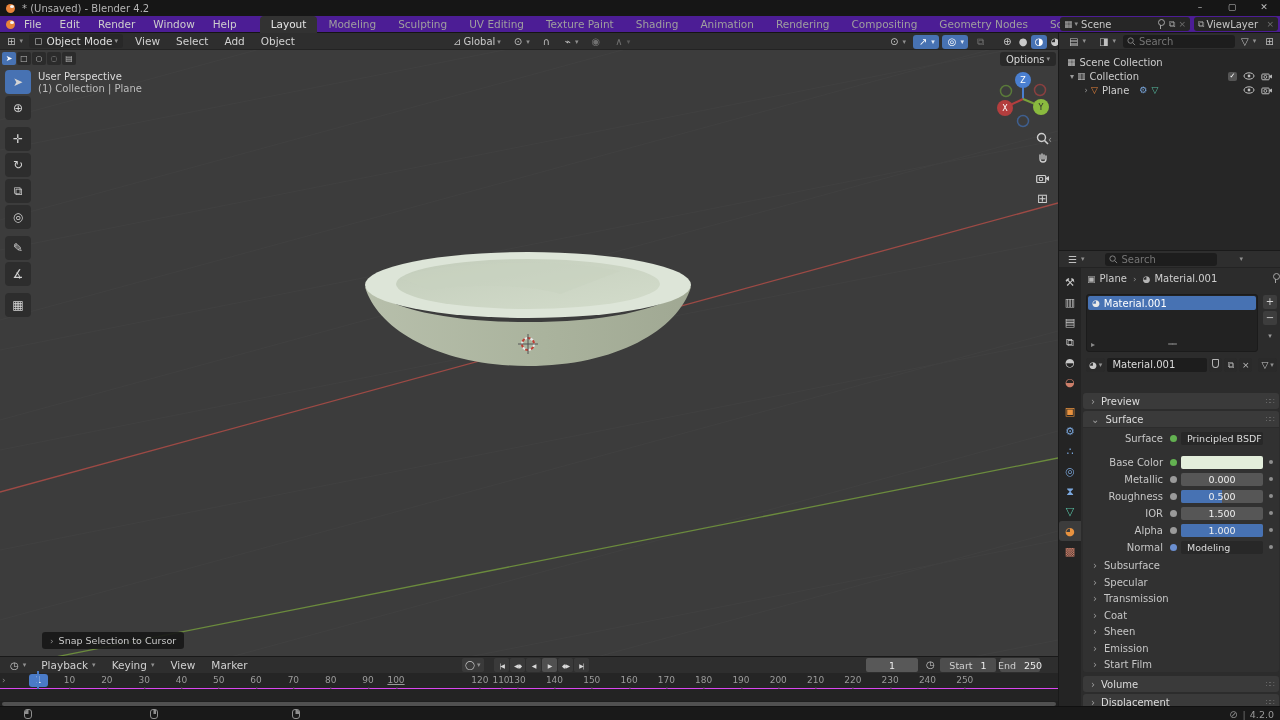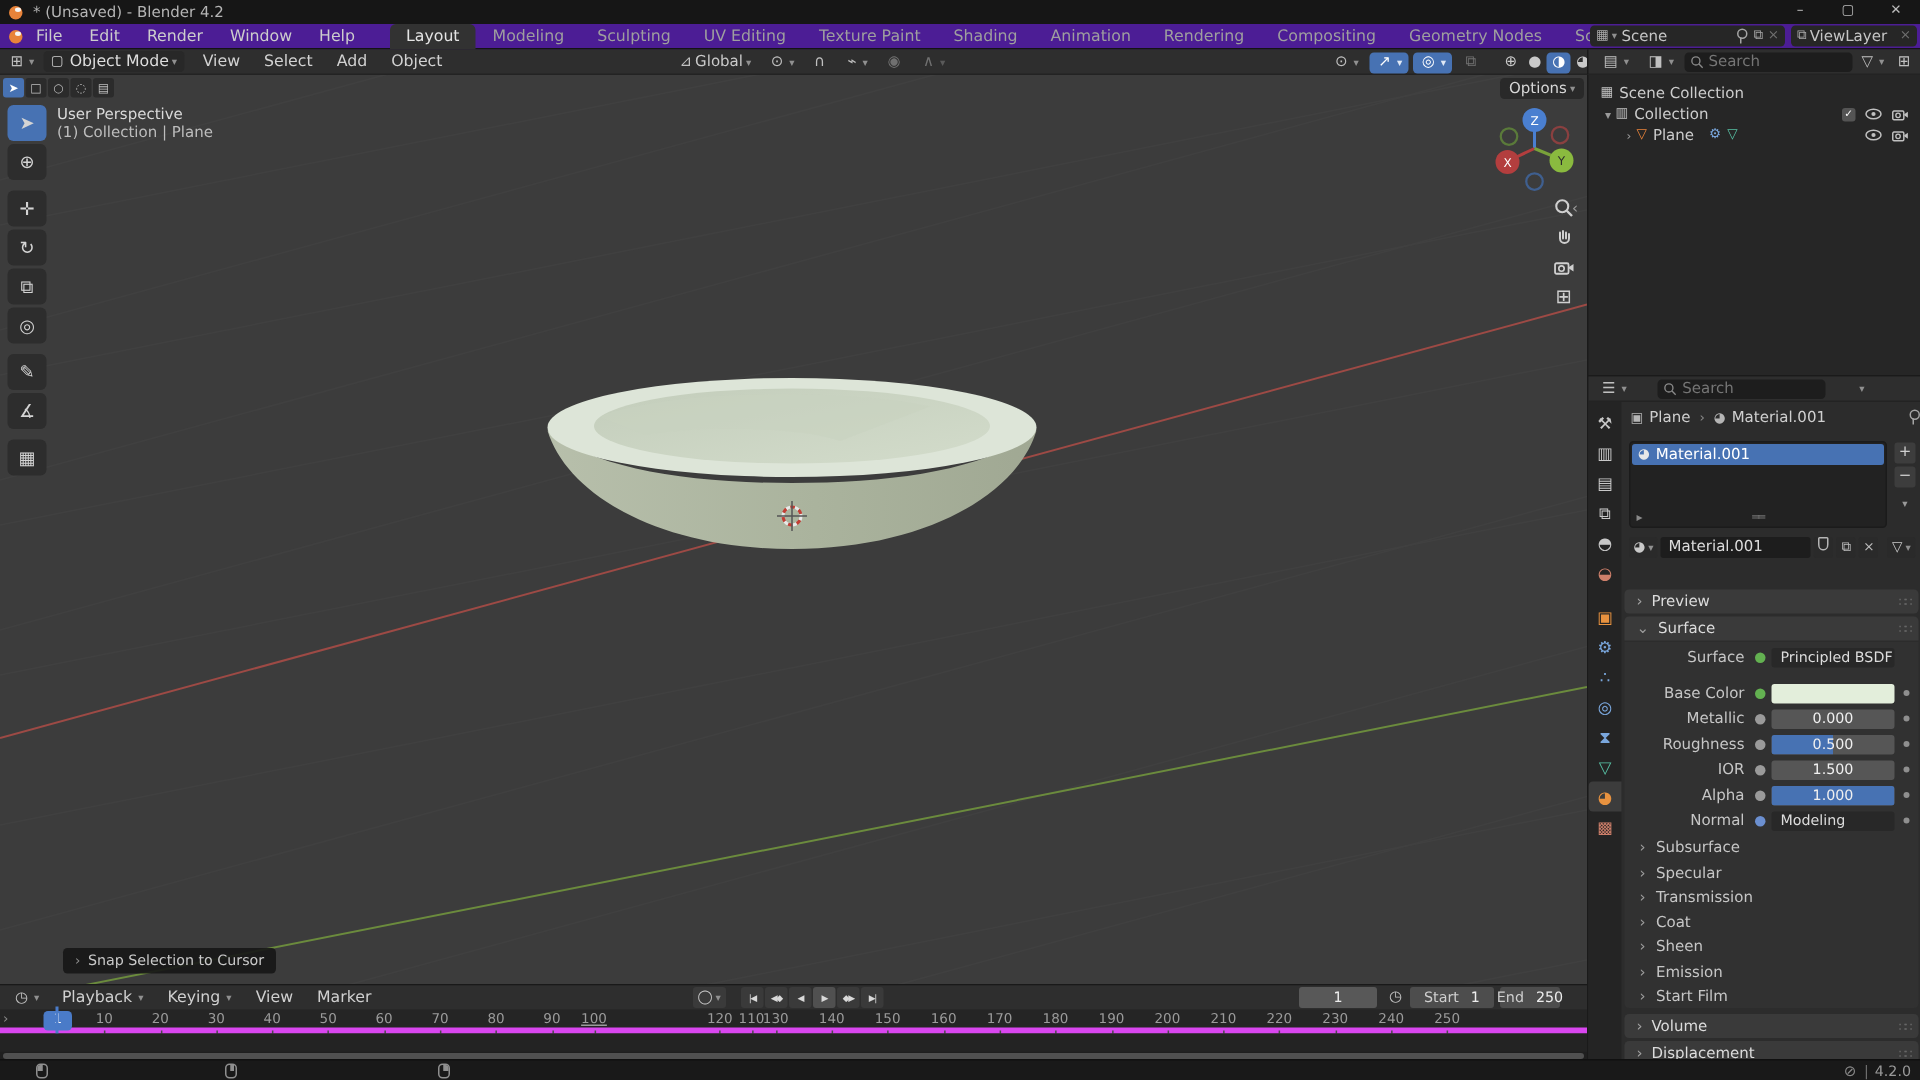--- a/index.html
+++ b/index.html
@@ -126,21 +126,21 @@
   #tl-header{position:absolute;left:0;top:0;width:1058px;height:16px;background:#2e2e2e;display:flex;align-items:center}
   #tl-menus{display:flex;align-items:center}
   .tl-menu{padding:0 8px;font-size:10.5px;color:#d0d0d0;display:flex;align-items:center}
   .tl-menu .darr{margin-left:4px}
   #transport{position:absolute;left:494px;top:1px;display:flex;align-items:center}
   .tp-btn{height:14px;min-width:15px;background:#3a3a3a;margin-right:1px;border-radius:2px;color:#d8d8d8;font-size:6px;display:flex;align-items:center;justify-content:center;padding:0 2px;letter-spacing:-1px}
   .tp-btn.play{background:#505050}
   #record-btn{position:absolute;left:462px;top:1px;display:flex;align-items:center;height:14px;background:#3a3a3a;border-radius:2px;padding:0 3px;color:#c9c9c9;font-size:9px}
   .tl-field{position:absolute;top:1px;height:14px;background:#4d4d4d;border-radius:2px;display:flex;align-items:center;justify-content:center;font-size:9.5px;color:#ededed}
   .tl-field .fl{color:#cfcfcf;margin-right:8px}
-  #ruler{position:absolute;left:0;top:16px;width:1058px;height:16px;background:#252525;border-bottom:4px solid #d946ef}
+  #ruler{position:absolute;left:0;top:16px;width:1058px;height:16px;background:#252525;border-bottom:1px solid #d946ef}
   .tick-label{position:absolute;top:2px;transform:translateX(-50%);font-size:9px;color:#9b9b9b}
   .tick-label::after{content:"";position:absolute;left:50%;top:12px;width:1px;height:3px;background:#4a4a4a}
   #playhead{position:absolute;left:29px;top:1px;width:19px;height:13px;background:#4a7bc8;border-radius:3px;color:#fff;font-size:9px;text-align:center;line-height:13px}
   #playhead-line{position:absolute;left:37px;top:14px;width:2px;height:29px;background:#4a7bc8}
   #tl-track{position:absolute;left:0;top:32px;width:1058px;height:12px;background:#232323}
   #tl-scroll{position:absolute;left:0;top:44px;width:1058px;height:6px;background:#1f1f1f}
   #tl-scroll .bar{position:absolute;left:2px;right:2px;top:1px;height:4px;background:#505050;border-radius:2px}
   #ruler-arrow{position:absolute;left:2px;top:18px;color:#8a8a8a;font-size:9px}
 
   

